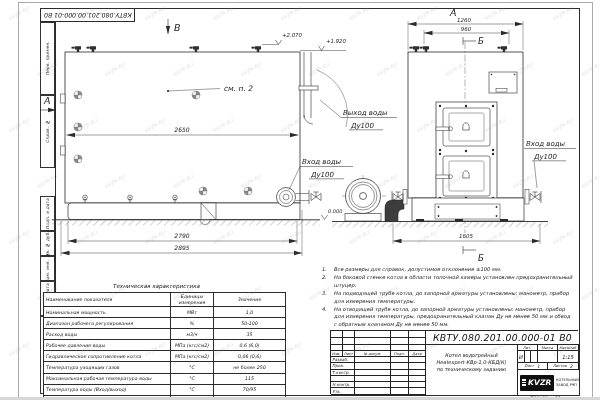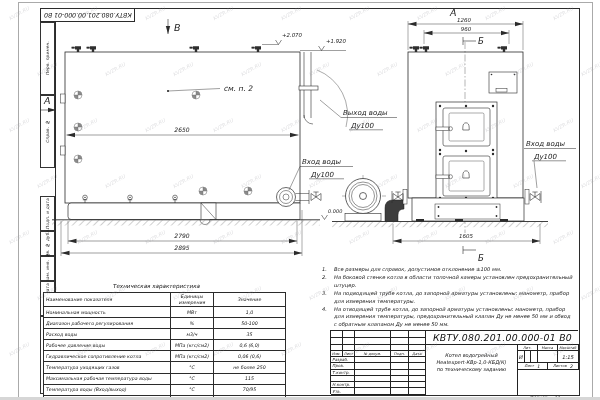--- a/index.html
+++ b/index.html
@@ -489,20 +489,34 @@
       <div class="tb-val" style="width:21px">1:15</div>
     </div>
     <div class="tb-sheet-row">
       <div class="tb-sheet" style="width:30px">
         <span class="sl">Лист</span>
         <span class="sv">1</span>
       </div>
       <div class="tb-sheet" style="width:31px">
         <span class="sl">Листов</span>
         <span class="sv">2</span>
+      </div>
+    </div>
+    <div id="tb-logo-area">
+      <div id="tb-logo">
+        <span class="bars">
+            <i></i>
+            <i></i>
+            <i></i>
+          </span>
+        <span class="kv">KVZR</span>
+      </div>
+      <div id="tb-company">
+        <span>КОТЕЛЬНЫЙ</span>
+        <span>ЗАВОД РЭП</span>
       </div>
     </div>
   </div>
 </div>
 
 <div class="abs" id="format-note">
   <span>Формат</span>
   <span>А3</span>
 </div>
 

